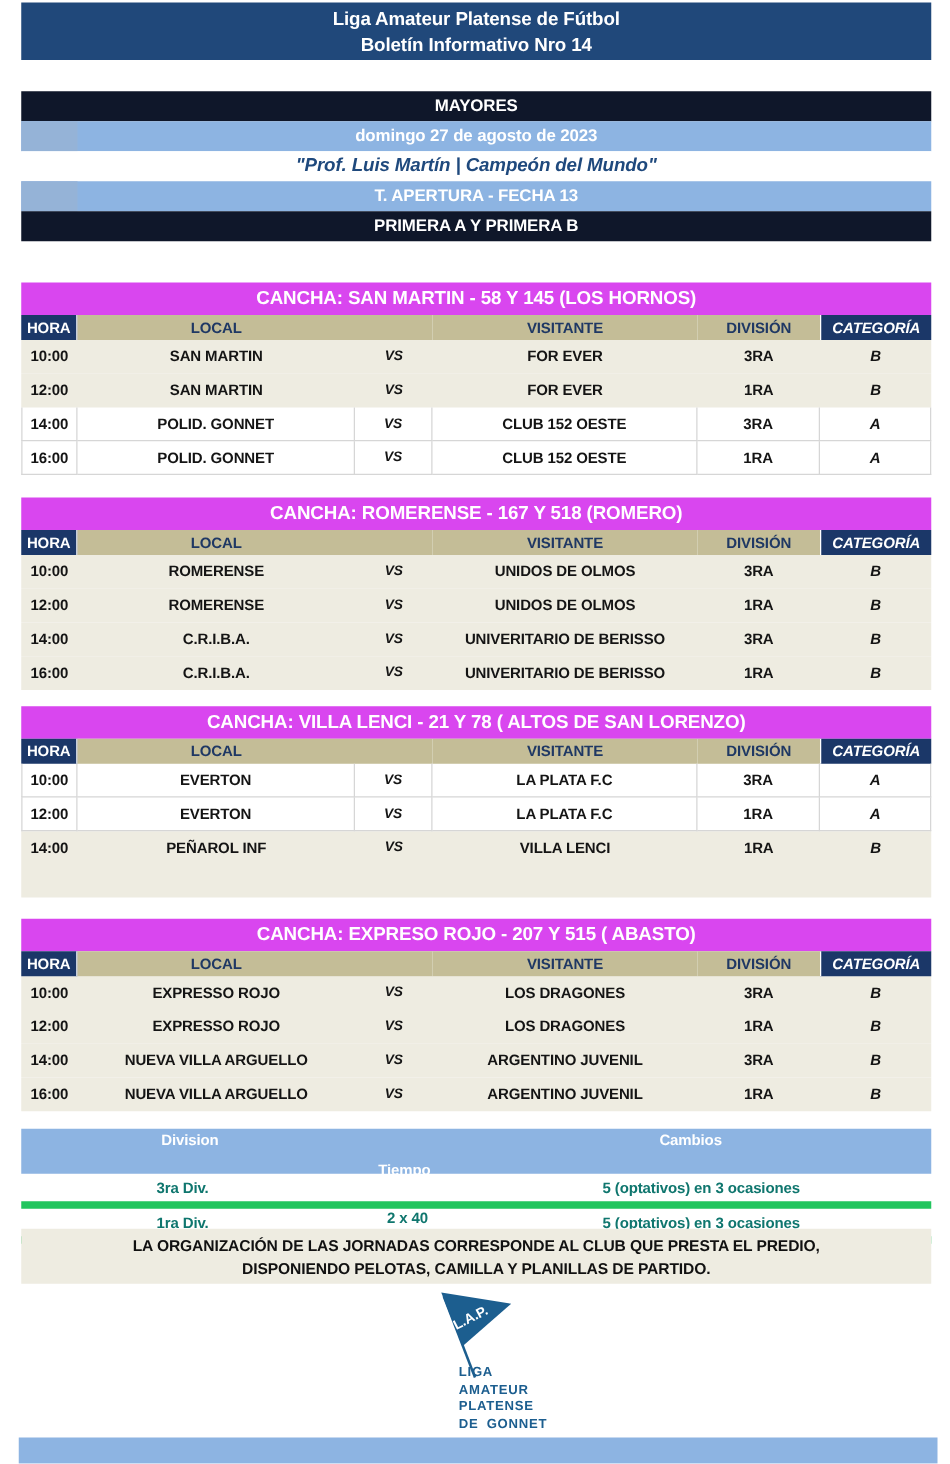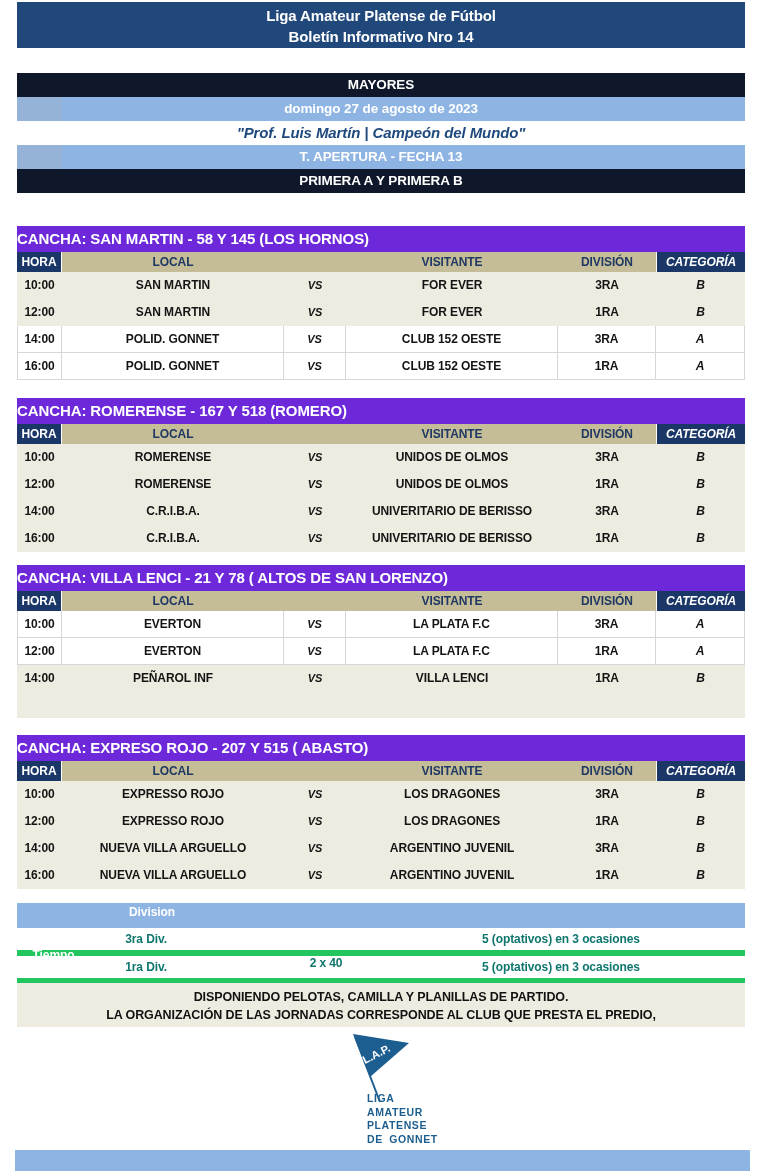--- a/index.html
+++ b/index.html
@@ -12,42 +12,42 @@
   .banner div{line-height:21px;}
   
   .bar{left:17px;width:728px;height:24px;line-height:24px;text-align:center;font-size:13.5px;}
   .bar.navy{background:#0f172a;color:#fff;}
   .bar.light{background:#8DB4E2;color:#fff;}
   .bar.light::before{content:"";position:absolute;left:0;top:0;width:45px;height:100%;background:#95B3D7;}
   .bar.quote{background:#fff;color:#1F497D;font-style:italic;font-size:15px;}
   .bar span{position:relative;}
   
   .sch{position:absolute;left:17px;width:728px;box-sizing:border-box;}
-  .sch-title{height:26px;line-height:26px;background:#6d28d9;color:#fff;text-align:left;font-size:15px;}
+  .sch-title{height:26px;line-height:26px;background:#d946ef;color:#fff;text-align:center;font-size:15px;}
   .sch-head{display:flex;height:20px;line-height:20px;font-size:12px;text-align:center;}
   .sch-head>div{box-sizing:border-box;}
   .hc-navy{background:#1B3768;color:#fff;}
   .hc-tan{background:#C4BD97;color:#1F3864;}
   .hc-first{border-right:1px solid #fff;}
   .hc-last{border-left:1px solid #fff;}
   .sch-row{display:flex;height:27px;line-height:27px;font-size:12px;color:#141414;text-align:center;}
   .sch-row>div{box-sizing:border-box;}
   .sch-row.beige{background:#EEECE1;}
   .sch-row.white>div{border-bottom:1px solid #D6D6D6;border-right:1px solid #D6D6D6;}
   .sch-row.white>div:first-child{border-left:1px solid #D6D6D6;}
   .sch-row.empty{height:26px;}
   .c-hora{width:45px;}
   .c-local{width:222px;}
   .c-vs{width:62px;font-size:11px;font-style:italic;}
   .c-visitante{width:212px;}
   .c-division{width:98px;}
   .c-categoria{width:89px;font-style:italic;}
   
   .rules{left:17px;top:903px;width:728px;font-size:12px;text-align:center;}
-  .rules-head{display:flex;height:25px;line-height:19px;background:#8DB4E2;color:#fff;flex-direction:column;}
+  .rules-head{display:flex;height:36px;line-height:19px;background:#8DB4E2;color:#fff;}
   .rules-row{display:flex;height:22px;line-height:22px;color:#0f766e;border-bottom:6px solid #22c55e;gap:16px;}
   .r-division{width:270px;box-sizing:border-box;}
   .r-tiempo{width:73px;box-sizing:border-box;margin-top:24px;}
   .r-cambios{width:385px;box-sizing:border-box;}
   .rules-row .r-tiempo{border-left:1px solid #C4C4C4;border-right:1px solid #C4C4C4;}
   
   .note{left:17px;top:983px;width:728px;height:44px;background:#EEECE1;color:#111;
         text-align:center;font-size:12.5px;padding-top:5px;}
   .note div{line-height:18px;}
   
@@ -272,22 +272,22 @@
         </div>
         <div class="rules-row">
           <div class="r-division">1ra Div.</div>
           <div class="r-tiempo">2 x 40</div>
           <div class="r-cambios">5 (optativos) en 3 ocasiones</div>
         </div>
       </div>
   </div>
 
   <div class="abs note">
+    <div>LA ORGANIZACIÓN DE LAS JORNADAS CORRESPONDE AL CLUB QUE PRESTA EL PREDIO,</div>
     <div>DISPONIENDO PELOTAS, CAMILLA Y PLANILLAS DE PARTIDO.</div>
-    <div>LA ORGANIZACIÓN DE LAS JORNADAS CORRESPONDE AL CLUB QUE PRESTA EL PREDIO,</div>
   </div>
 
   <svg class="abs logo-svg" width="100" height="80" viewBox="0 0 100 80">
     <line x1="35" y1="7" x2="60" y2="72" stroke="#1C5E8F" stroke-width="2"></line>
     <polygon points="33,4 89,13 50,47" fill="#1C5E8F"></polygon>
     <text x="0" y="0" transform="translate(45,34) rotate(-27)" font-size="11" font-weight="bold" fill="#ffffff" font-family="Liberation Sans, sans-serif">L.A.P.</text>
   </svg>
   <div class="abs logo-text" id="logo-lines">
       <div>LIGA</div>
       <div>AMATEUR</div>

